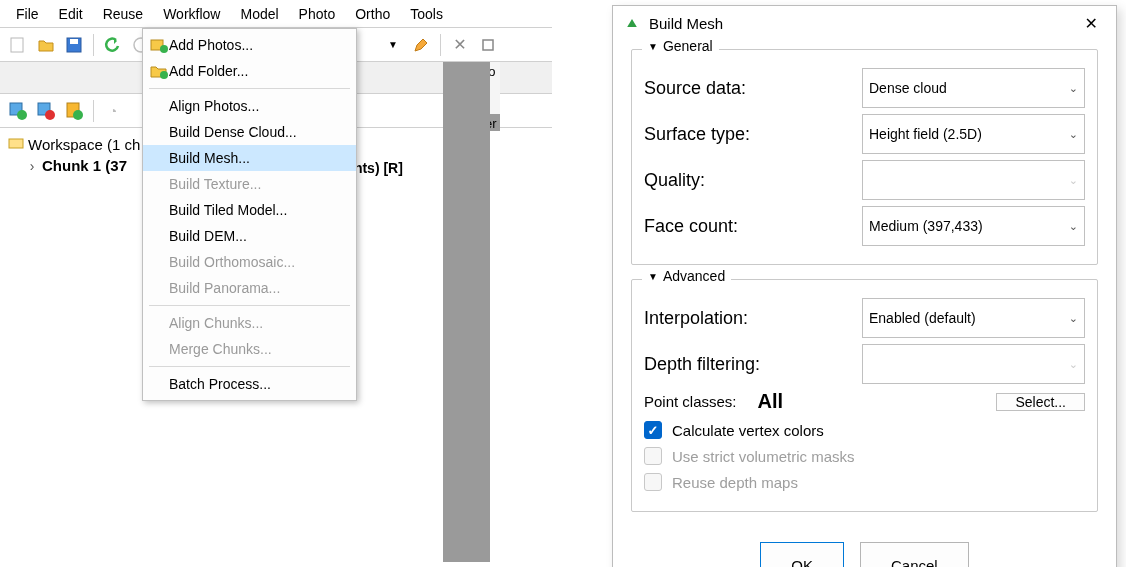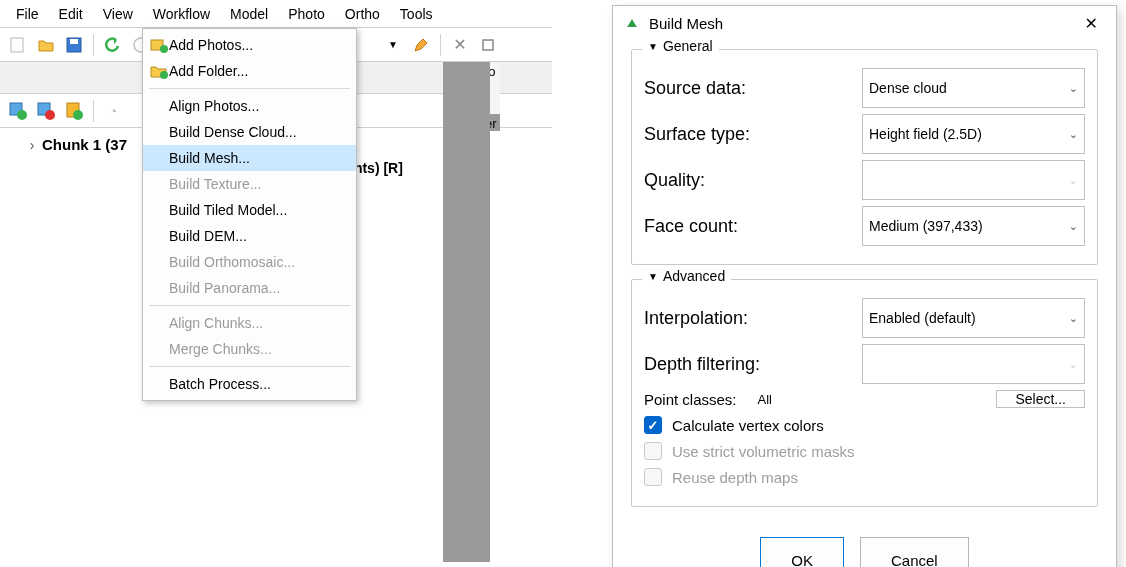--- a/index.html
+++ b/index.html
@@ -46,40 +46,40 @@
   .group { border: 1px solid #c9c9c9; border-radius: 2px; padding: 12px 12px 12px 12px; margin-bottom: 14px; position: relative;}
   .group-legend { position: absolute; top: -12px; left: 10px; background: #fff; padding: 0 6px; display:flex; align-items:center; gap:5px; font-size: 14px; }
   .group-legend .tri { font-size: 10px; }
   .form-row { display: flex; align-items: center; margin: 6px 0; gap: 8px; }
   .form-row label { width: 210px; font-size: 18px; }
   .form-row .combo { flex: 1; border: 1px solid #c0c0c0; background: #fff; height: 40px; display: flex; align-items: center; justify-content: space-between; padding: 0 6px; font-size: 14px; }
   .form-row .combo.disabled { background:#fff; color:#999; }
   .combo .chev { color: #555; font-size: 11px; }
   .inline-row { display:flex; align-items:center; gap:21px; margin:6px 0;}
   .inline-row .lbl { width:auto; font-size:15px;}
-  .inline-row .val { font-size:13px; flex:1;}
+  .inline-row .val { font-size:20px; flex:1;font-weight:bold;}
   .select-btn { border:1px solid #c0c0c0; background:#fdfdfd; padding:0 18px; font-size:14px; cursor:default;margin-left:8px;}
   .checkrow { display:flex; align-items:center; gap:10px; margin:8px 0; font-size:15px;}
   .cb { width:18px; height:18px; border:1px solid #c0c0c0; border-radius:3px; display:inline-flex; align-items:center; justify-content:center; }
   .cb.checked { background:#0066cc; border-color:#0066cc; color:#fff; font-size:13px; font-weight:bold;}
   .cb.disabled { border-color:#c8c8c8; background:#f7f7f7;}
   .checkrow.disabled { color:#9e9e9e;}
   .dialog-buttons { display:flex; justify-content:center; gap:16px; padding:2px 0 14px 0;}
   .btn { border:1px solid #b5b5b5; background:#fdfdfd; padding:14px 30px; font-size:15px; cursor:default;}
   .btn.primary { border-color:#0078d7; }
 </style>
 </head>
 <body>
 
 <div class="left-app">
 
   <div class="menubar">
     <div class="m">File</div>
     <div class="m">Edit</div>
-    <div class="m">View</div>
+    <div class="m">Reuse</div>
     <div class="m">Workflow</div>
     <div class="m">Model</div>
     <div class="m">Photo</div>
     <div class="m">Ortho</div>
     <div class="m">Tools</div>
   </div>
 
   <div class="toolbar">
     <span class="tool-icon">
         <svg width="18" height="18">
@@ -149,20 +149,26 @@
       <span class="tool-icon">
           <svg width="20" height="20">
             <rect x="3" y="2" width="12" height="14" fill="#f7b731" stroke="#b3821a"></rect>
             <circle cx="14" cy="14" r="5" fill="#37b24d"></circle>
           </svg>
         </span>
       <span class="tool-sep"></span>
       <span class="tool-icon" style="color:#bbb;">◔</span>
     </div>
     <div class="ws-tree">
+      <div class="tree-row">
+        <span><svg width="16" height="14">
+              <rect x="1" y="3" width="14" height="9" fill="#ffe08a" stroke="#c9a227"></rect>
+            </svg></span>
+        <span class="tree-label">Workspace (1 ch</span>
+      </div>
       <div class="tree-row indent">
         <span class="expander">›</span>
         <span class="tree-label bold">Chunk 1 (37</span>
       </div>
     </div>
   </div>
 
   <div class="behind">ints) [R]</div>
 
   <div class="right-strip">

